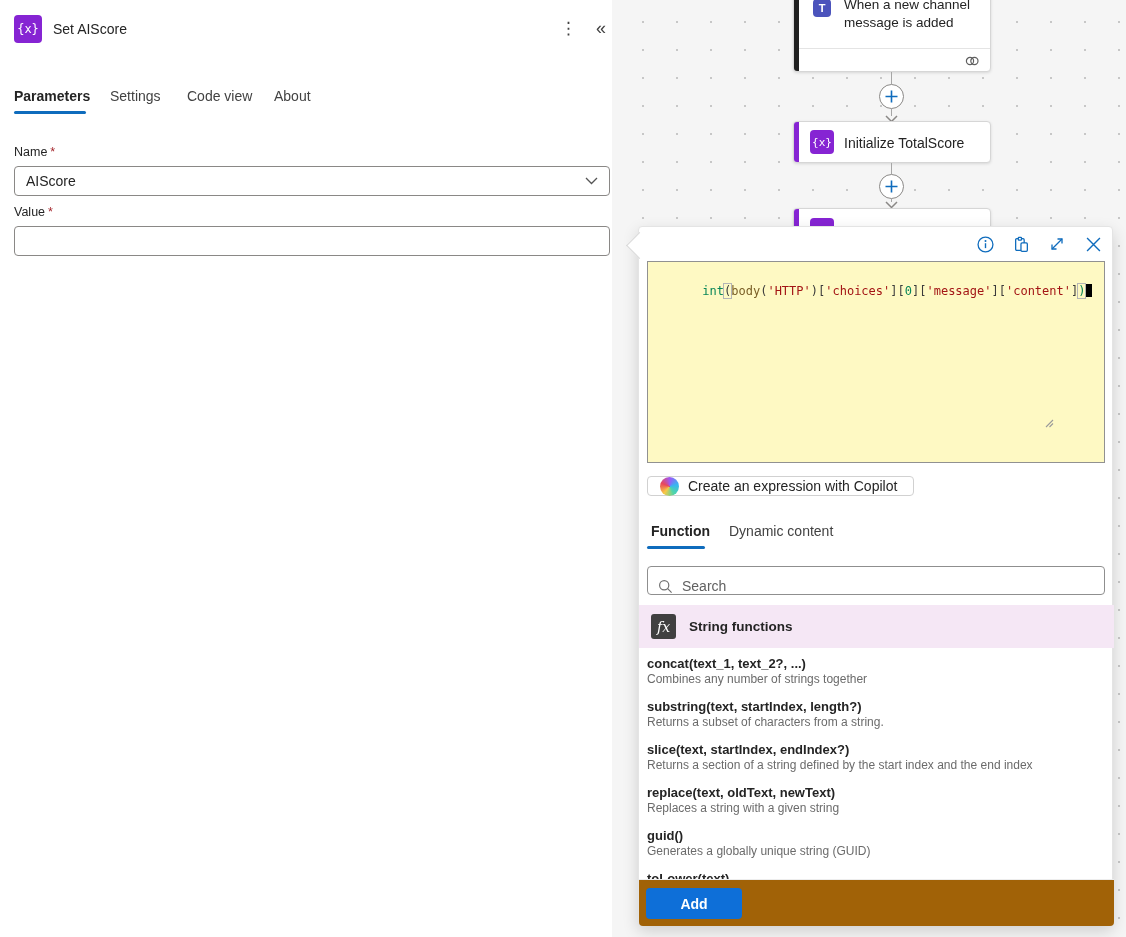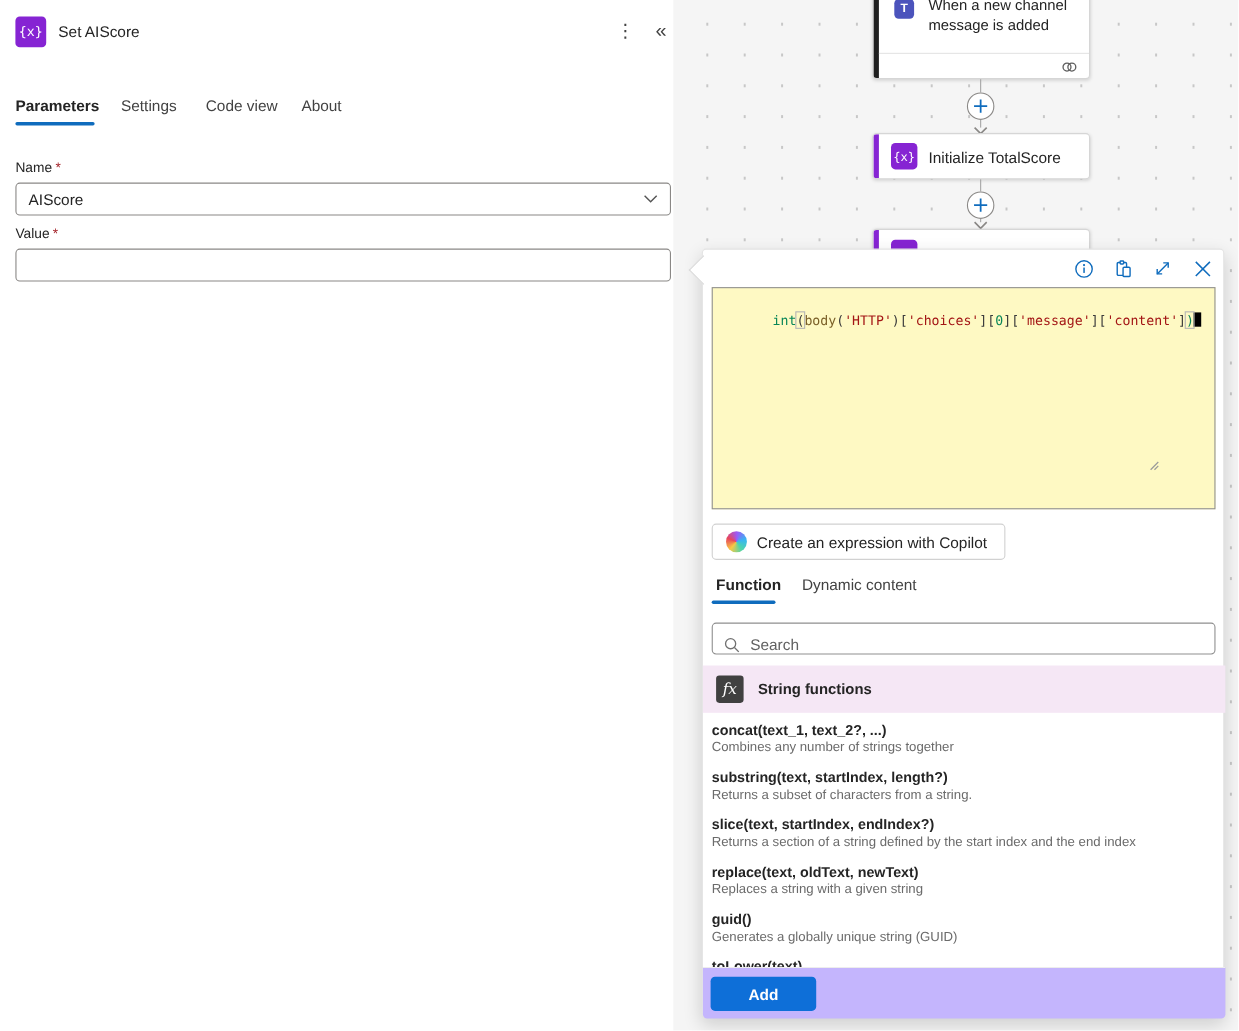--- a/index.html
+++ b/index.html
@@ -69,21 +69,21 @@
     white-space:pre; cursor:text;
   }
   .tk-p { color:#3b3b3b; }
   .tk-s { color:#a31515; }
   .tk-g { color:#098658; }
   .tk-o { color:#795e26; }
   .tk-box { outline:1px solid #b5b5b5; }
   .caret { display:inline-block; width:7px; height:13px; background:#000; vertical-align:-2px; }
   .resize-grip { position:absolute; right:2px; bottom:2px; cursor:nwse-resize; }
   #copilot-btn {
-    position:absolute; left:8px; top:249px; height:33px; padding:0 16px 0 12px;
+    position:absolute; left:8px; top:249px; height:20px; padding:0 16px 0 12px;
     background:#fff; border:1px solid #d1d1d1; border-radius:4px; cursor:pointer;
     display:flex; align-items:center; gap:9px; font-size:14px; color:#242424; font-family:inherit;
   }
   .copilot-logo {
     width:19px; height:19px; border-radius:50%;
     background:conic-gradient(from 220deg, #f8c944, #e8465b, #9b5af8, #38b6f1, #4fd6a8, #f8c944);
   }
   .ftabs { position:absolute; left:0; top:296px; height:26px; width:100%; }
   .ftab { position:absolute; font-size:14px; color:#424242; background:none; border:none; cursor:pointer; font-family:inherit; }
   .ftab.active { font-weight:bold; color:#242424; }
@@ -101,21 +101,21 @@
     width:25px; height:25px; background:#404040; border-radius:3px; color:#fff;
     font-family:"DejaVu Serif", serif; font-style:italic; font-size:14px;
     display:flex; align-items:center; justify-content:center;
   }
   .group-title { font-size:13.5px; font-weight:bold; color:#242424; }
   #fn-list { position:absolute; left:8px; top:429px; width:458px; height:223px; overflow:hidden; }
   .fn-item { height:43px; cursor:pointer; }
   .fn-name { font-size:13px; font-weight:bold; color:#242424; line-height:16px; }
   .fn-desc { font-size:12px; color:#6b6b6b; line-height:15px; }
   #fly-footer {
-    position:absolute; left:0; top:652px; width:475px; height:47px; background:#c4b5fd;
+    position:absolute; left:0; top:652px; width:475px; height:47px; background:#a16207;
     border-top:1px solid #ededed; border-radius:0 0 4px 4px;
   }
   #add-btn {
     position:absolute; left:7px; top:8px; width:96px; height:31px;
     background:#0e6fd8; color:#fff; font-size:14px; font-weight:bold;
     border:none; border-radius:4px; cursor:pointer; font-family:inherit;
   }
   svg { display:block; }
 </style>
 </head>

